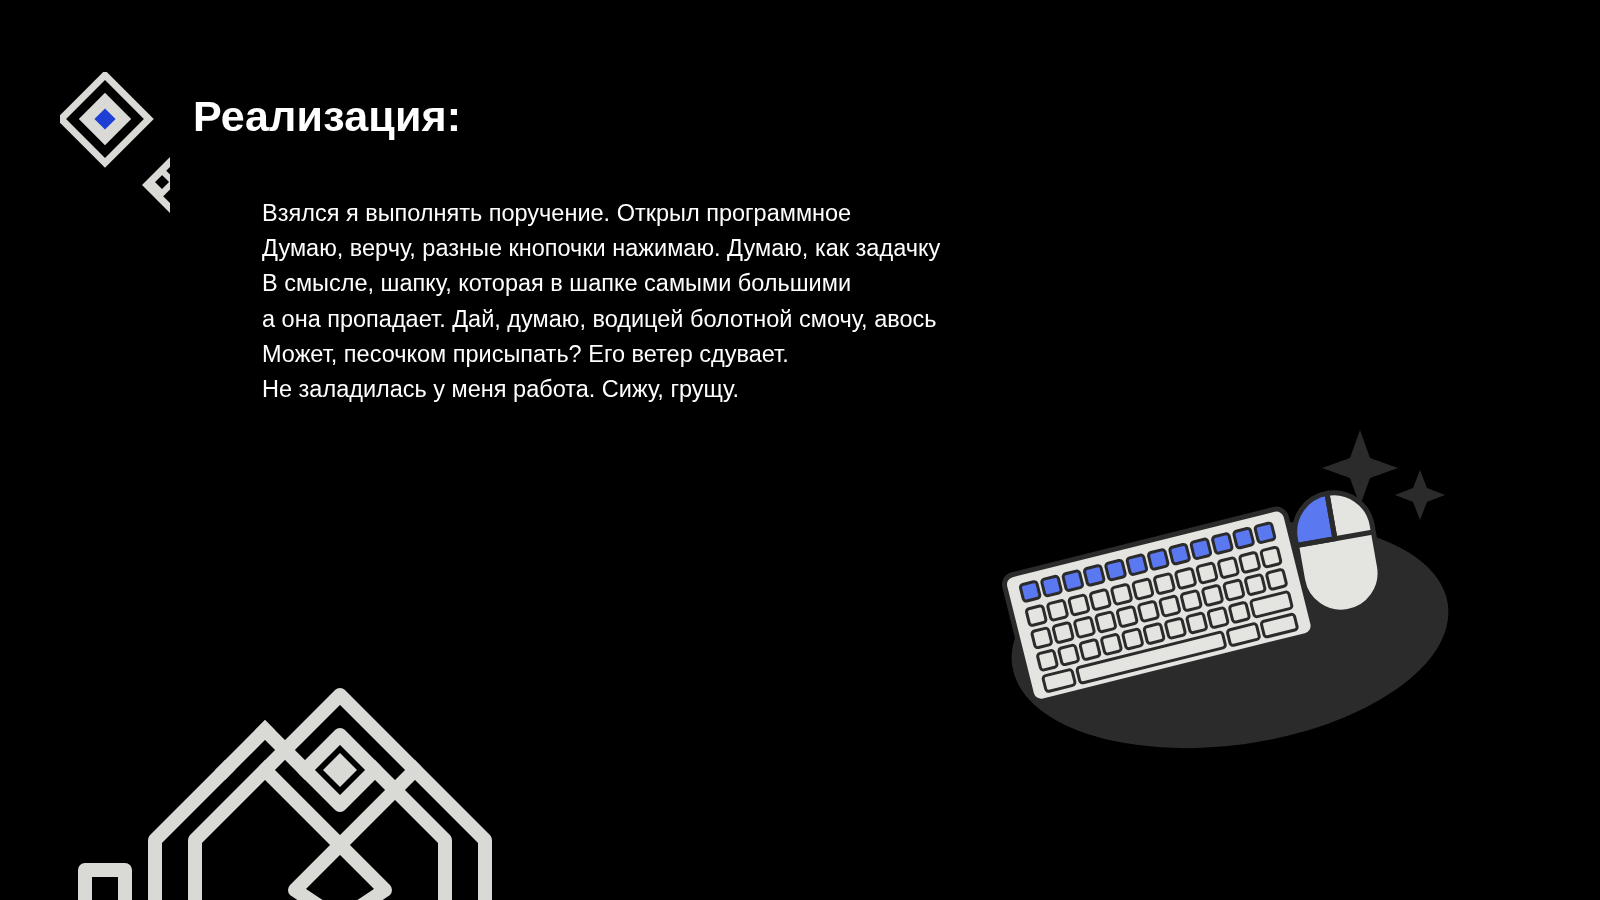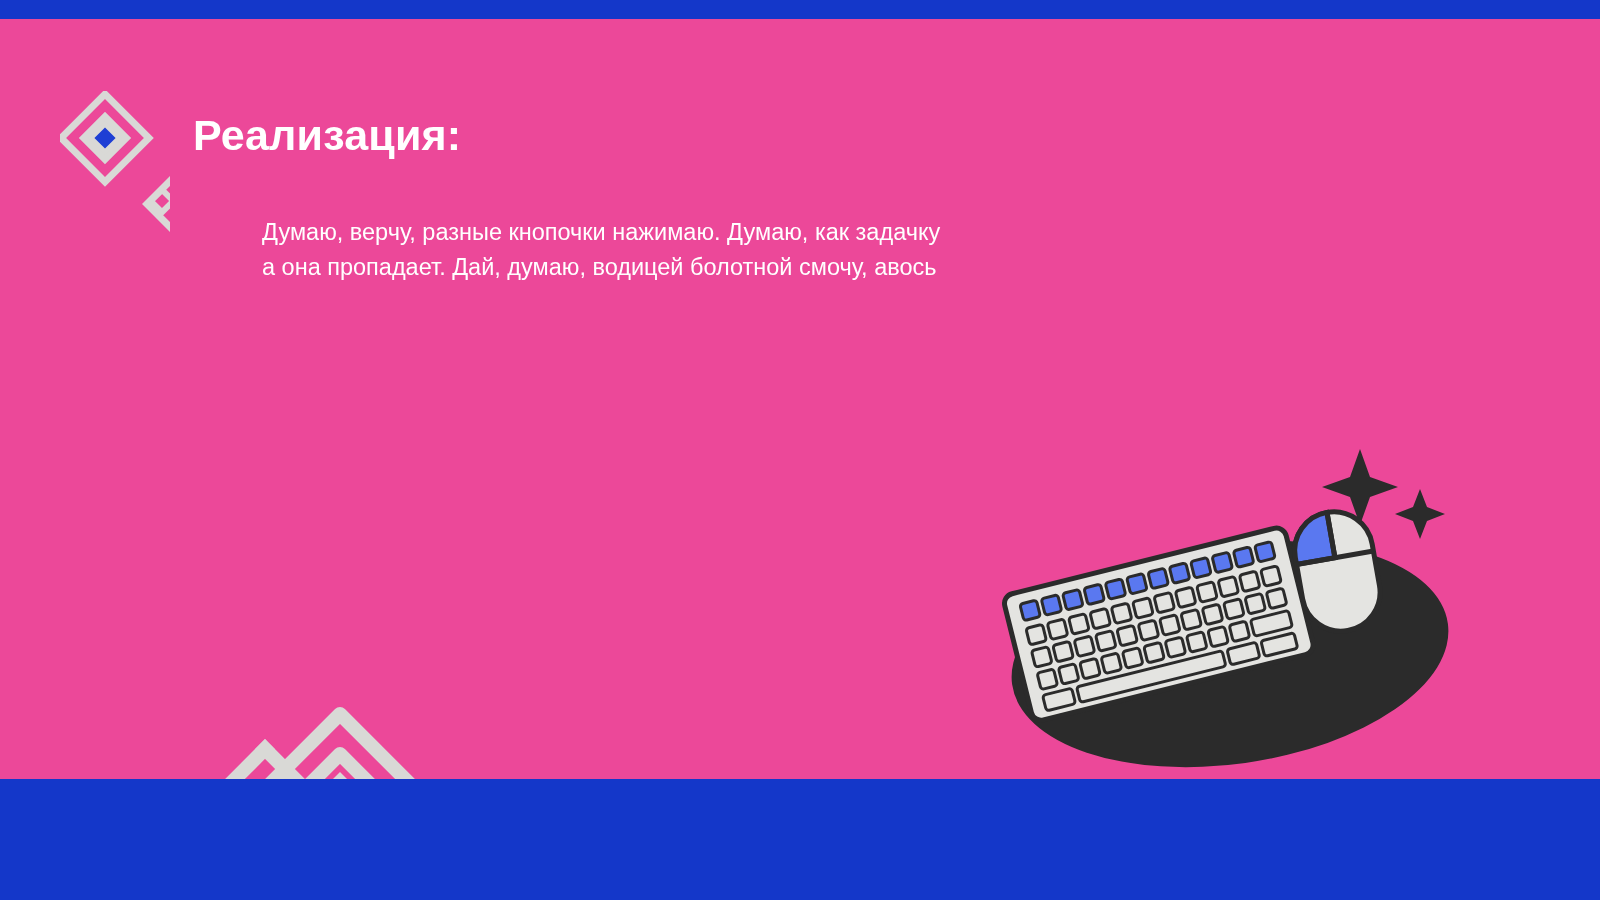--- a/index.html
+++ b/index.html
@@ -9,24 +9,23 @@
   }
   body {
     width: 1600px;
     height: 900px;
     overflow: hidden;
     font-family: "Liberation Sans", sans-serif;
   }
   .slide {
     position: relative;
     width: 1600px;
-    height: 760px;
-    background: #ec4899;
+    height: 900px;
+    background: #000000;
     overflow: hidden;
-    margin-top: 19px;
   }
 
   
   .ornament-top {
     position: absolute;
     left: 60px;
     top: 72px;
     width: 110px;
     height: 150px;
   }
@@ -96,22 +95,26 @@
       </g>
       <g fill="none" stroke="#d9d9d6" stroke-width="6" transform="translate(-66,-8)">
         <rect x="160" y="110" width="16" height="16" transform="rotate(45 168 118)"></rect>
       </g>
     </svg>
   </div>
 
   <div class="title">Реализация:</div>
 
   <div class="body-text">
+    <p>Взялся я выполнять поручение. Открыл программное</p>
     <p>Думаю, верчу, разные кнопочки нажимаю. Думаю, как задачку</p>
+    <p>В смысле, шапку, которая в шапке самыми большими</p>
     <p>а она пропадает. Дай, думаю, водицей болотной смочу, авось</p>
+    <p>Может, песочком присыпать? Его ветер сдувает.</p>
+    <p>Не заладилась у меня работа. Сижу, грущу.</p>
   </div>
 
   <div class="ornament-bottom">
     <svg viewBox="0 0 480 300" width="480" height="300" aria-hidden="true">
       <g fill="none" stroke="#d9d9d6" stroke-width="14" stroke-linejoin="round" stroke-linecap="square">
 
         <path d="M 200 150 L 275 75 L 350 150 L 275 225 Z"></path>
 
         <path d="M 240 150 L 275 115 L 310 150 L 275 185 Z"></path>
 

